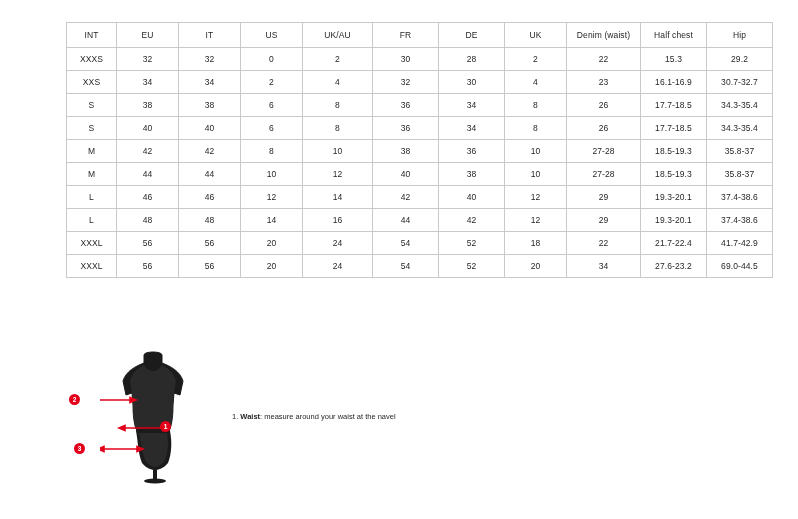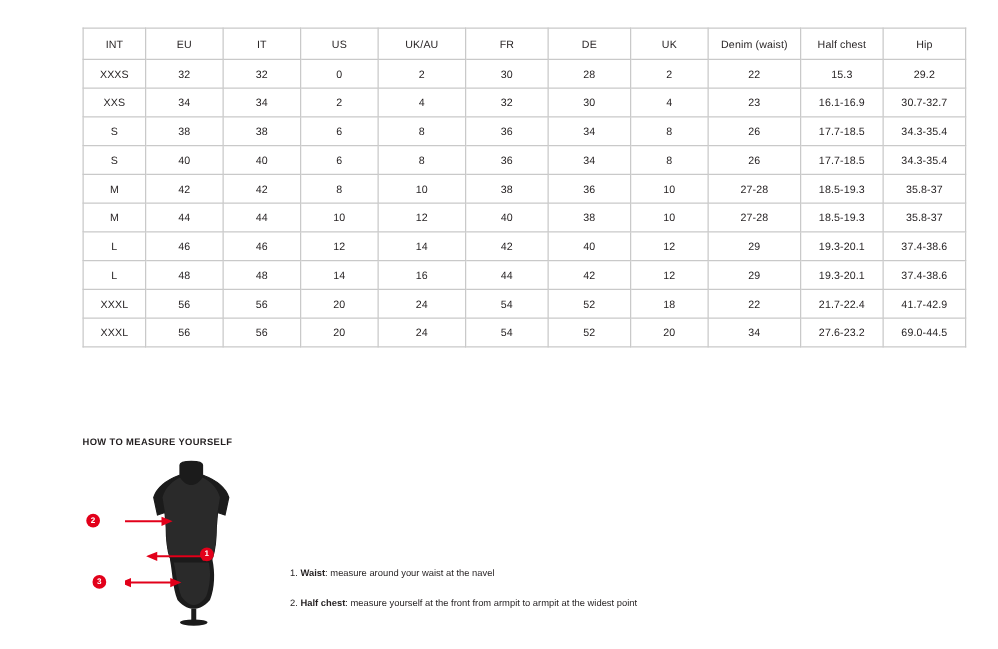--- a/index.html
+++ b/index.html
@@ -71,21 +71,21 @@
   .measure-title {
     font-size: 7.5px;
     font-weight: bold;
     letter-spacing: 0.3px;
     color: #231f20;
     margin: 0 0 8px 0;
   }
   .measure-body {
     position: relative;
     display: flex;
-    align-items: flex-end;
+    align-items: center;
   }
   .figure-box {
     position: relative;
     width: 110px;
     height: 135px;
     margin-left: 34px;
     flex: none;
   }
   .notes {
     margin-left: 22px;
@@ -280,21 +280,20 @@
           <td>20</td>
           <td>34</td>
           <td>27.6-23.2</td>
           <td>69.0-44.5</td>
         </tr>
       </tbody>
     </table>
   </div>
 
   <div class="measure">
-    <div class="measure-title">HOW TO MEASURE YOURSELF</div>
 
     <div class="measure-body">
 
       <div class="figure-box">
         <svg class="figure" width="110" height="135" viewBox="0 0 110 135">
 
           <path d="M44 6 C44 2 62 2 62 6 L62 14 C70 17 80 22 83 32 L80 46 L74 44 L73 56
                    C73 66 72 74 70 80 L36 80 C34 74 33 66 33 56 L32 44 L26 46 L23 32
                    C26 22 36 17 44 14 Z" fill="#1b1b1b" stroke="#1b1b1b" stroke-width="1"></path>
 
@@ -334,22 +333,18 @@
         <div class="bullet b1">1</div>
         <div class="bullet b2">2</div>
         <div class="bullet b3">3</div>
       </div>
 
       <div class="notes">
         <div class="note">
           <span>1.</span>
           <b>Waist</b><span>: measure around your waist at the navel</span>
         </div>
-        <div class="note">
-          <span>2.</span>
-          <b>Half chest</b><span>: measure yourself at the front from armpit to armpit at the widest point</span>
-        </div>
       </div>
 
     </div>
   </div>
 
 </div>
 
 </body></html>

